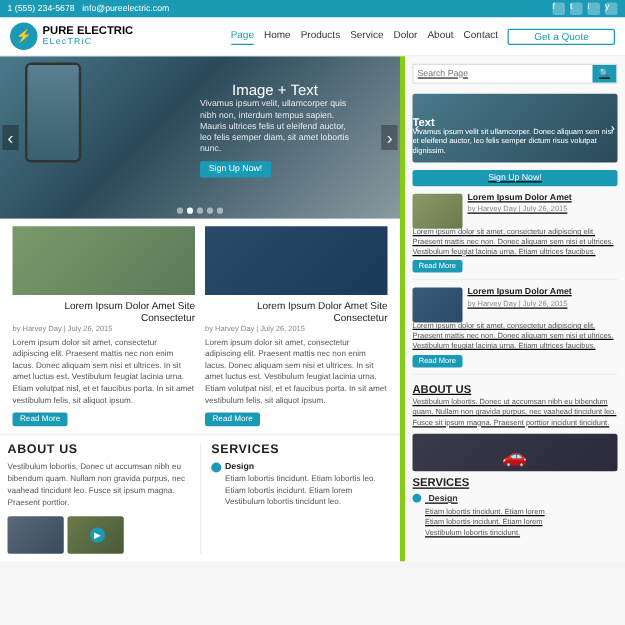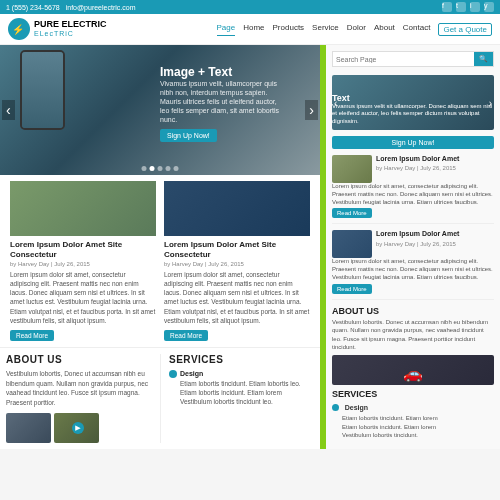--- a/index.html
+++ b/index.html
@@ -16,45 +16,45 @@
     .logo-icon { width: 22px; height: 22px; background: #1a9ab5; border-radius: 50%; display: flex; align-items: center; justify-content: center; font-size: 10px; color: white; font-weight: bold; }
     .logo-text { font-size: 9px; font-weight: normal; line-height: 1.1; }
     .logo-text span { color: #1a9ab5; display: block; font-size: 7px; letter-spacing: 1px; }
     nav { display: flex; gap: 8px; font-size: 8px; color: #333; }
     nav span { cursor: pointer; }
     nav span.active { color: #1a9ab5; border-bottom: 1px solid #1a9ab5; }
 
     
     .main { display: flex; gap: 0; }
     .left-col { width: 320px; flex-shrink: 0; }
-    .right-col { width: 180px; flex-shrink: 0; background: #f9f9f9; border-left: 6px solid #84cc16; padding: 6px; }
+    .right-col { width: 180px; flex-shrink: 0; background: #f9f9f9; border-left: 4px solid #84cc16; padding: 6px; text-decoration: underline; }
 
     
     .hero { position: relative; height: 130px; background: #2a2a2a; overflow: hidden; }
     .hero-img { width: 100%; height: 100%; background: linear-gradient(135deg, #4a7a8a 0%, #2a4a5a 40%, #8a9aa0 100%); }
     .phone-overlay { position: absolute; left: 20px; top: 5px; width: 45px; height: 80px; background: #111; border-radius: 5px; border: 2px solid #333; overflow: hidden; }
     .phone-screen { width: 100%; height: 100%; background: linear-gradient(180deg, #5a8090 0%, #3a6070 100%); }
     .hero-text { position: absolute; right: 40px; top: 20px; color: white; }
-    .hero-text h2 { font-size: 12px; font-weight: bold; margin-bottom: 0; }
+    .hero-text h2 { font-size: 12px; font-weight: normal; margin-bottom: 0; text-align: center; }
     .hero-text p { font-size: 7px; line-height: 1.3; max-width: 120px; color: rgba(255,255,255,0.85); }
     .hero-btn { display: inline-block; margin-top: 5px; background: #1a9ab5; color: white; padding: 3px 7px; border-radius: 2px; font-size: 7px; cursor: pointer; }
     .hero-arrow { position: absolute; top: 50%; transform: translateY(-50%); color: white; font-size: 14px; cursor: pointer; background: rgba(0,0,0,0.3); padding: 2px 4px; }
     .hero-arrow.left { left: 2px; }
     .hero-arrow.right { right: 2px; }
     .hero-dots { position: absolute; bottom: 4px; left: 50%; transform: translateX(-50%); display: flex; gap: 3px; }
     .dot { width: 5px; height: 5px; border-radius: 50%; background: rgba(255,255,255,0.5); }
     .dot.active { background: white; }
 
     
     .blog-cards { display: flex; gap: 0; padding: 6px; background: white; }
     .blog-card { width: 50%; padding: 0 4px; }
     .blog-card-img { width: 100%; height: 55px; object-fit: cover; background: #bbb; margin-bottom: 4px; }
     .blog-card-img.img1 { background: linear-gradient(135deg, #7a9a6a 0%, #5a7a5a 100%); }
     .blog-card-img.img2 { background: linear-gradient(135deg, #2a4a6a 0%, #1a3a5a 100%); }
-    .blog-card h4 { font-size: 8px; font-weight: bold; color: #222; margin-bottom: 2px; line-height: 1.2; }
+    .blog-card h4 { font-size: 8px; font-weight: normal; color: #222; margin-bottom: 2px; line-height: 1.2; text-align: right; }
     .blog-meta { font-size: 6px; color: #888; margin-bottom: 3px; }
     .blog-card p { font-size: 6.5px; color: #555; line-height: 1.4; margin-bottom: 4px; }
     .read-more-btn { display: inline-block; background: #1a9ab5; color: white; padding: 2px 6px; border-radius: 2px; font-size: 6.5px; cursor: pointer; }
 
     
     .about-services { display: flex; gap: 0; padding: 6px; background: white; border-top: 1px solid #eee; }
     .about-section { width: 50%; padding-right: 8px; }
     .services-section { width: 50%; padding-left: 8px; border-left: 1px solid #eee; }
     .section-title { font-size: 10px; font-weight: bold; color: #222; margin-bottom: 4px; letter-spacing: 0.5px; }
     .about-section p { font-size: 6.5px; color: #555; line-height: 1.5; }
@@ -128,21 +128,21 @@
     </div>
   </div>
   <nav>
     <span class="active">Page</span>
     <span>Home</span>
     <span>Products</span>
     <span>Service</span>
     <span>Dolor</span>
     <span>About</span>
     <span>Contact</span>
-    <span style="color:#1a9ab5; border:1px solid #1a9ab5; padding:1px 4px; border-radius:2px;">Get a Quote</span>
+    <span style="color:#1a9ab5; border:1px solid #1a9ab5; padding:1px 20px; border-radius:2px;">Get a Quote</span>
   </nav>
 </div>
 
 <div class="main">
 
   <div class="left-col">
 
     <div class="hero">
       <div class="hero-img"></div>
       <div class="phone-overlay">

